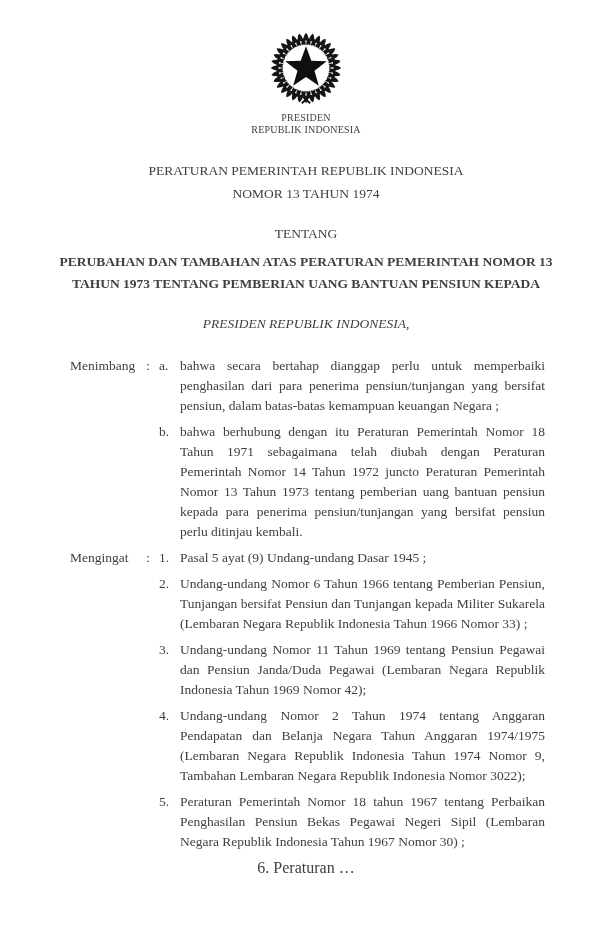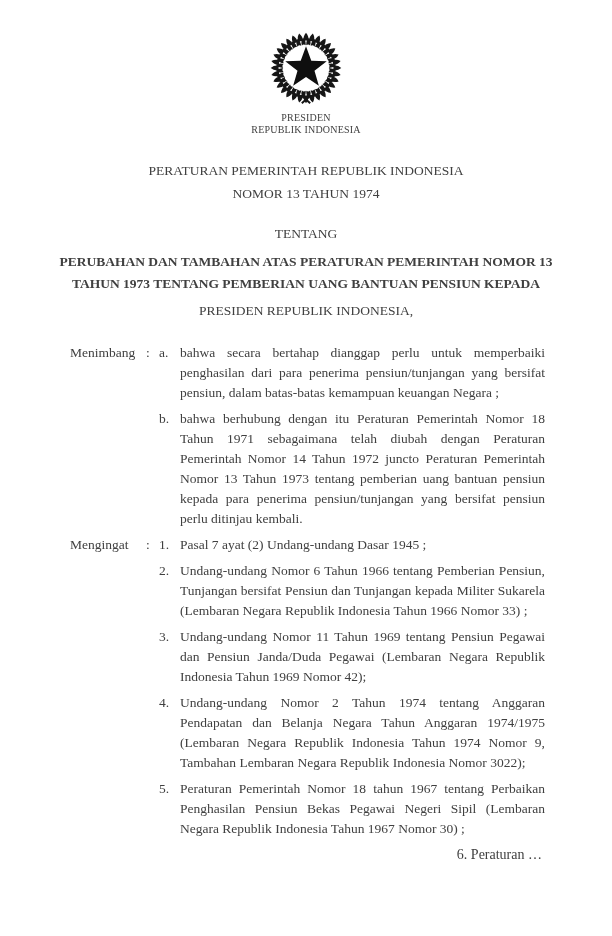--- a/index.html
+++ b/index.html
@@ -29,40 +29,40 @@
   }
   .heading-block {
     margin-top: 23px;
     text-align: center;
     font-size: 13.5px;
   }
   .heading-line { line-height: 23px; }
   .tentang-line { margin-top: 17px; line-height: 23px; }
   .subject-block { margin-top: 6px; font-weight: bold; }
   .subject-line { line-height: 21.5px; }
-  .salutation-line { margin-top: 5px; line-height: 23px; }
+  .salutation-line { margin-top: 18px; line-height: 23px; font-style: italic; }
   .doc-body {
     margin: 21px 67px 0 70px;
     font-size: 13.5px;
   }
   .doc-section.second { }
   .row {
     display: grid;
     grid-template-columns: 76px 13px 21px 1fr;
     line-height: 20px;
     margin-bottom: 6px;
   }
   .cell-label { text-align: left; }
   .cell-colon { text-align: left; }
   .cell-marker { text-align: left; }
   .cell-text { text-align: justify; }
   .catchword {
     margin: 3px 70px 12px 70px;
-    text-align: right;
-    font-size: 14px;
+    text-align: center;
+    font-size: 16px;
     line-height: 20px;
   }
 </style>
 </head>
 <body>
 
 <div class="page">
 
   <div class="emblem-wrap">
     <svg width="84" height="84" viewBox="-50 -50 100 100" aria-hidden="true">
@@ -127,21 +127,21 @@
         <div class="cell-marker">b.</div>
         <div class="cell-text">bahwa berhubung dengan itu Peraturan Pemerintah Nomor 18 Tahun 1971 sebagaimana telah diubah dengan Peraturan Pemerintah Nomor 14 Tahun 1972 juncto Peraturan Pemerintah Nomor 13 Tahun 1973 tentang pemberian uang bantuan pensiun kepada para penerima pensiun/tunjangan yang bersifat pensiun perlu ditinjau kembali.</div>
       </div>
     </div>
 
     <div class="doc-section second">
       <div class="row">
         <div class="cell-label">Mengingat</div>
         <div class="cell-colon">:</div>
         <div class="cell-marker">1.</div>
-        <div class="cell-text">Pasal 7 ayat (2) Undang-undang Dasar 1945 ;</div>
+        <div class="cell-text">Pasal 5 ayat (9) Undang-undang Dasar 1945 ;</div>
       </div>
       <div class="row">
         <div class="cell-label"></div>
         <div class="cell-colon"></div>
         <div class="cell-marker">2.</div>
         <div class="cell-text">Undang-undang Nomor 6 Tahun 1966 tentang Pemberian Pensiun, Tunjangan bersifat Pensiun dan Tunjangan kepada Militer Sukarela (Lembaran Negara Republik Indonesia Tahun 1966 Nomor 33) ;</div>
       </div>
       <div class="row">
         <div class="cell-label"></div>
         <div class="cell-colon"></div>

